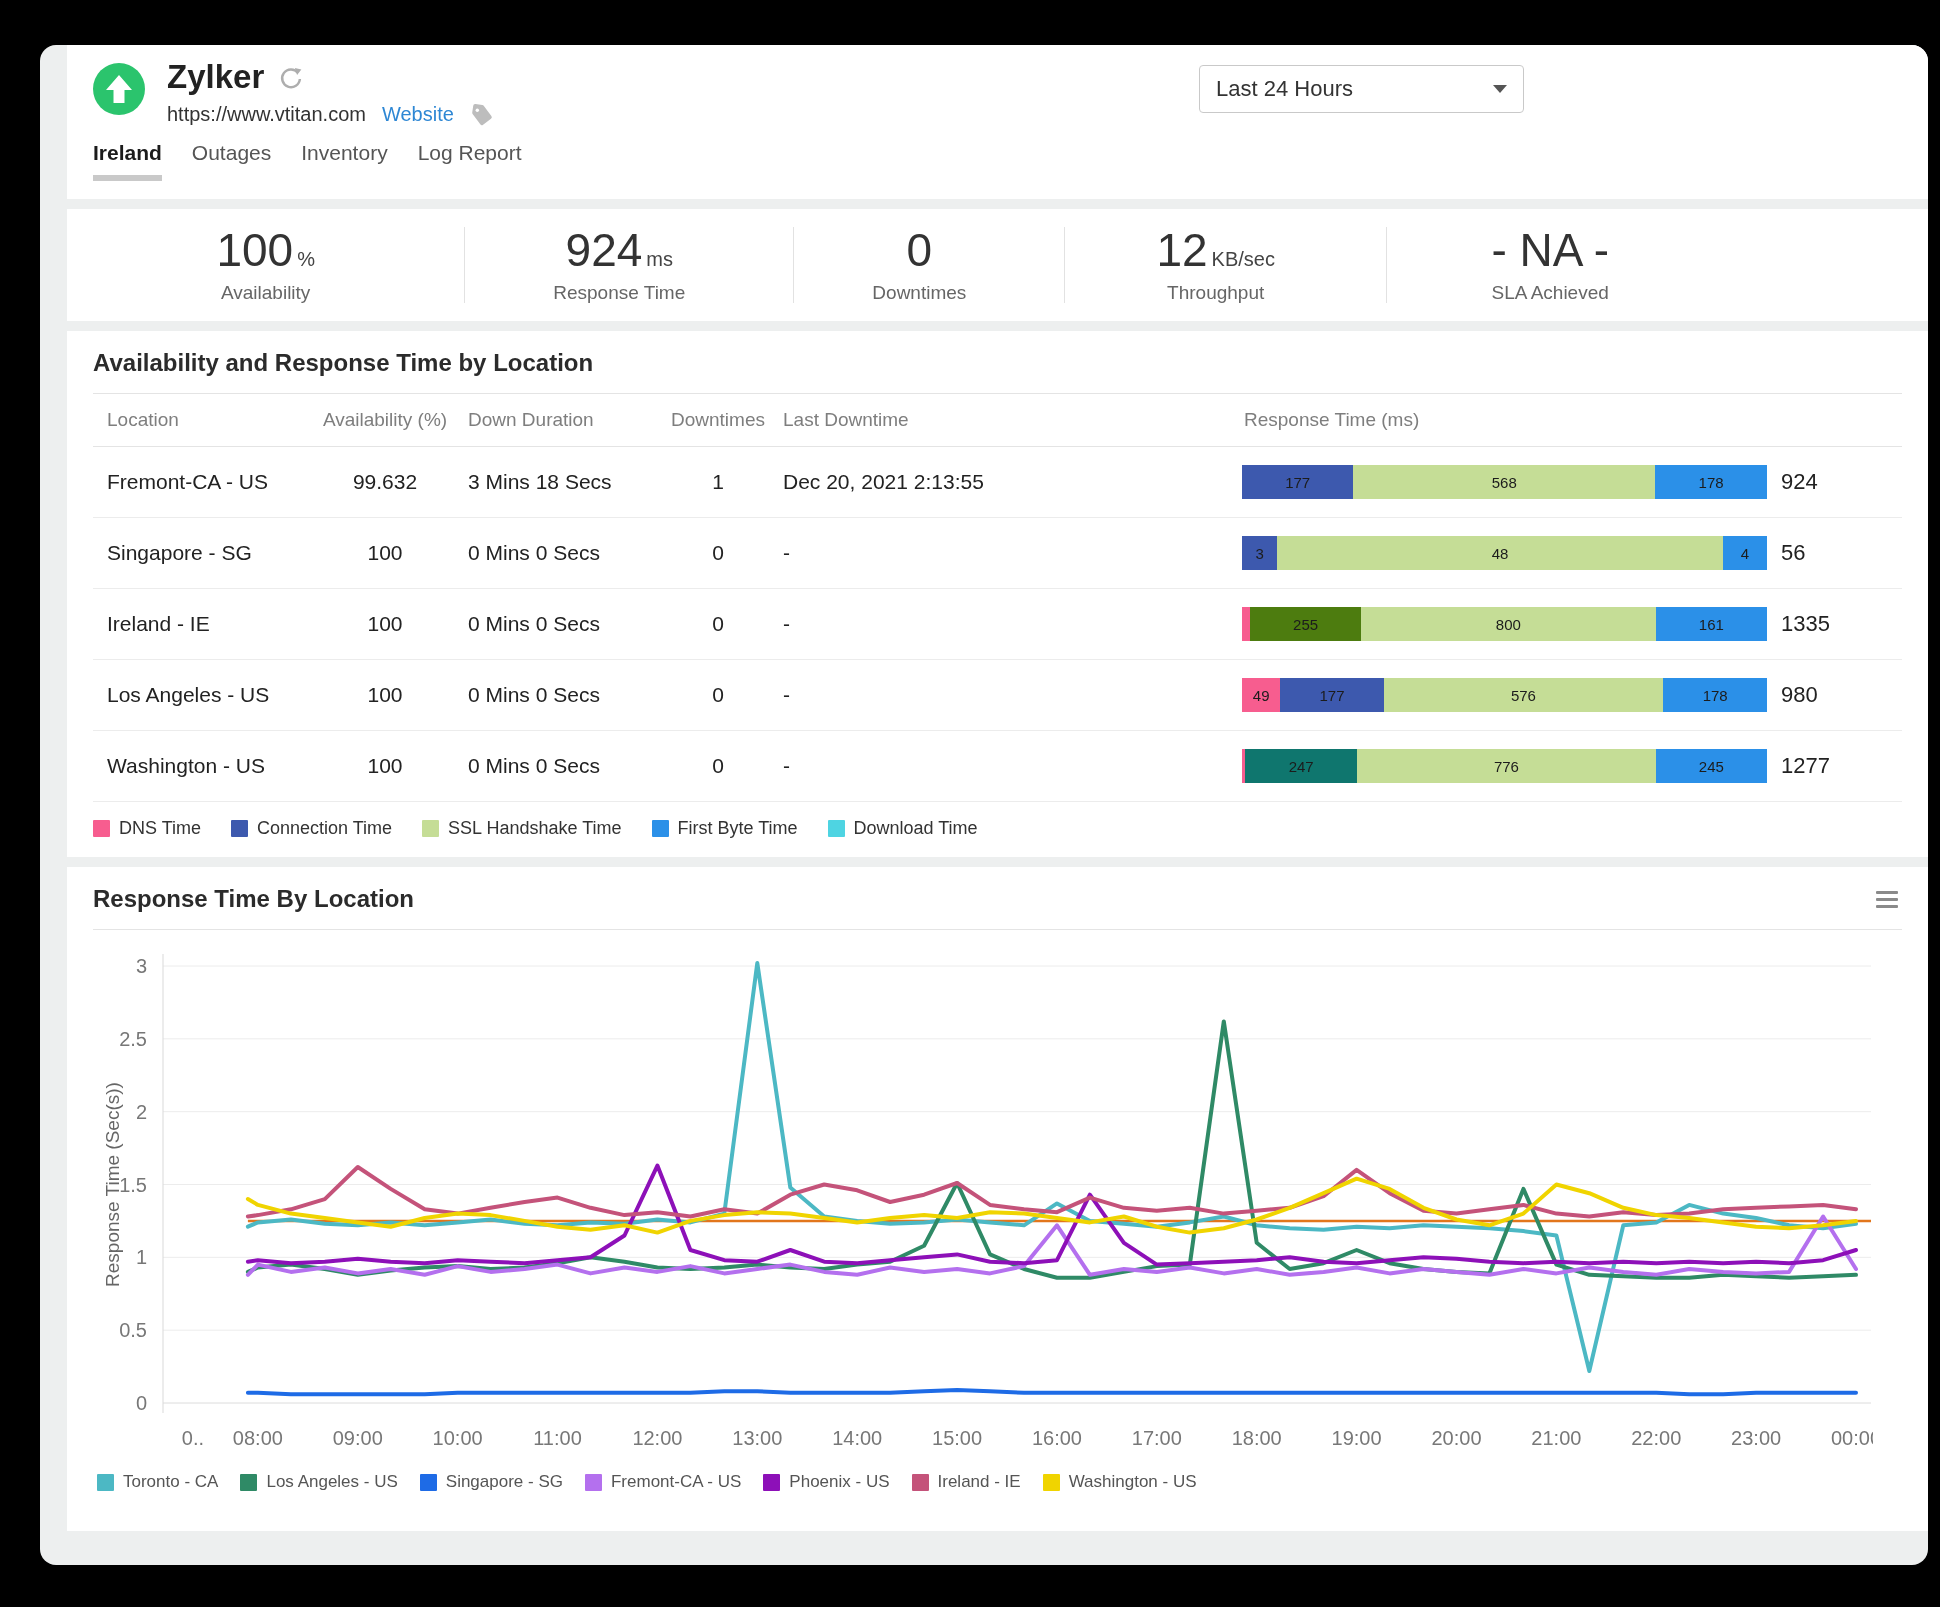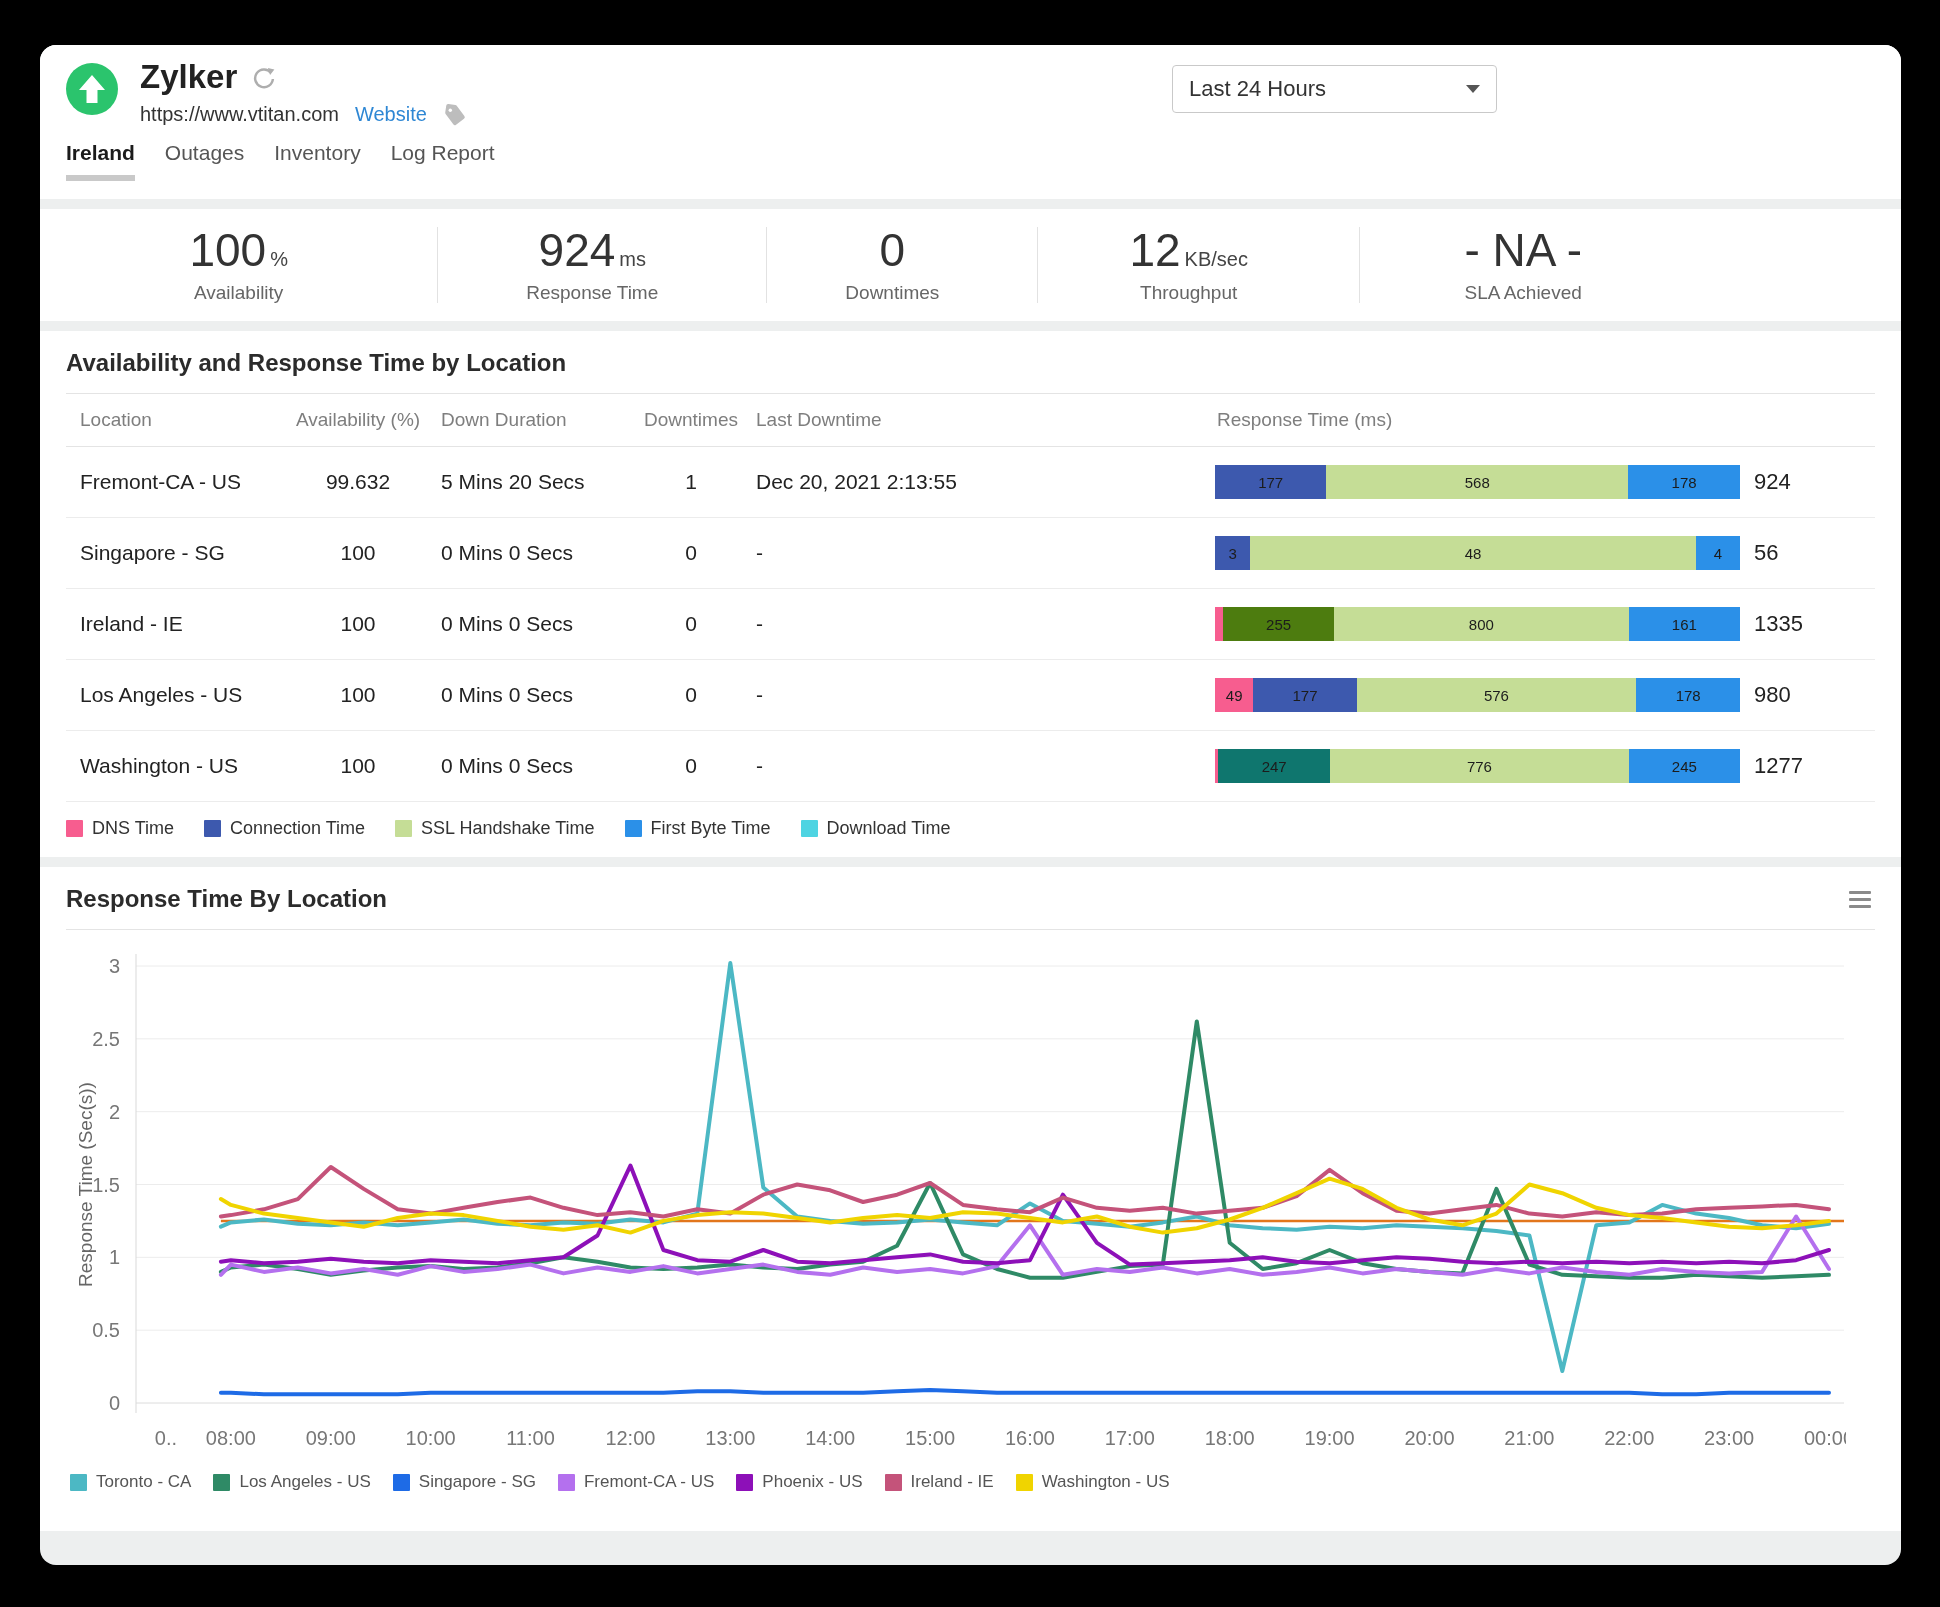--- a/index.html
+++ b/index.html
@@ -2,21 +2,21 @@
 <html><head>
 <meta charset="utf-8">
 <style>
   html,body{margin:0;padding:0;}
   body{
     width:1940px;height:1607px;background:#000;position:relative;overflow:hidden;
     font-family:"Liberation Sans", sans-serif;color:#222;
   }
   .card{
     position:absolute;left:40px;top:45px;width:1861px;height:1520px;
-    background:#edefef;border-radius:16px;overflow:hidden;
+    background:#edefef;border-radius:16px;overflow:hidden;padding-left:27px;
   }
   
   .card-header{background:#fff;padding:14px 26px 0 26px;height:154px;box-sizing:border-box;position:relative;}
   .head-left{display:flex;align-items:flex-start;}
   .status-circle{width:52px;height:52px;border-radius:50%;display:flex;align-items:center;justify-content:center;margin-top:4px;flex:0 0 auto;}
   .head-text{margin-left:22px;}
   .title-row{display:flex;align-items:center;gap:14px;}
   .monitor-title{margin:0;font-size:33px;font-weight:600;color:#222;line-height:1.1;}
   .refresh{cursor:pointer;display:inline-flex;margin-top:4px;}
   .url-row{display:flex;align-items:center;gap:16px;margin-top:6px;}
@@ -157,21 +157,21 @@
             <div class="c-av">Availability (%)</div>
             <div>Down Duration</div>
             <div class="c-dt">Downtimes</div>
             <div>Last Downtime</div>
             <div class="c-bar-h">Response Time (ms)</div>
             <div></div>
           </div>
           <div class="trow">
             <div>Fremont-CA - US</div>
             <div class="c-av">99.632</div>
-            <div>5 Mins 20 Secs</div>
+            <div>3 Mins 18 Secs</div>
             <div class="c-dt">1</div>
             <div>Dec 20, 2021 2:13:55</div>
             <div>
               <div class="bar">
                 <div class="seg" style="flex-grow:177;background:#3d59ae">
                   <span>177</span>
                 </div>
                 <div class="seg" style="flex-grow:568;background:#c5dd96">
                   <span>568</span>
                 </div>

